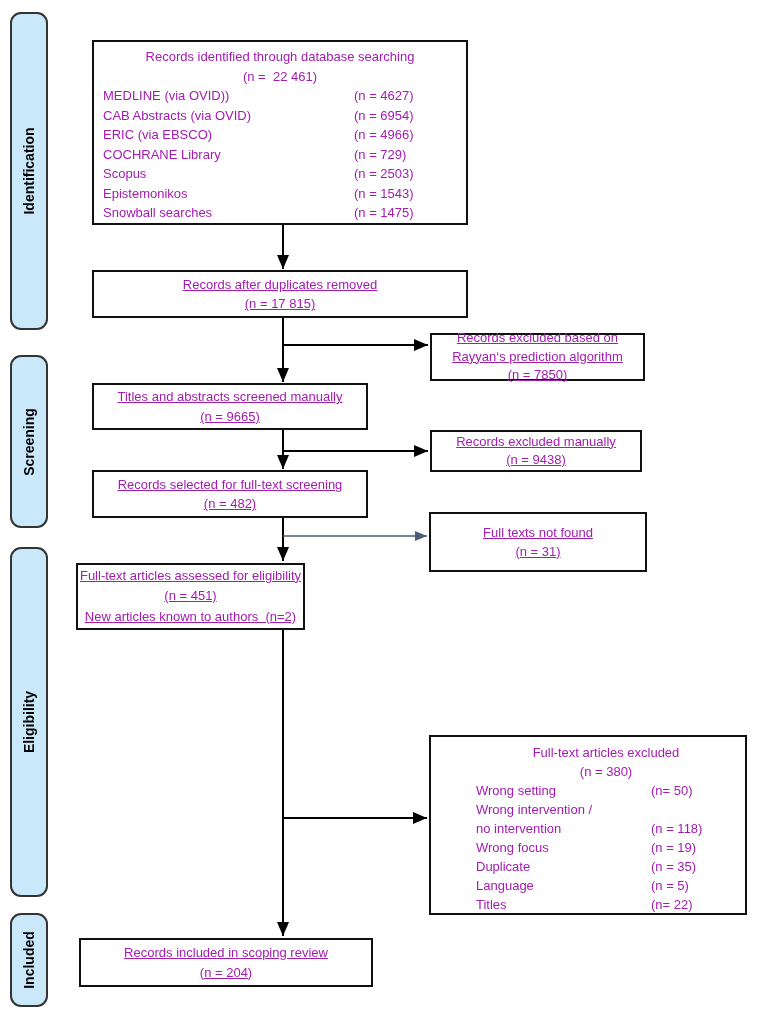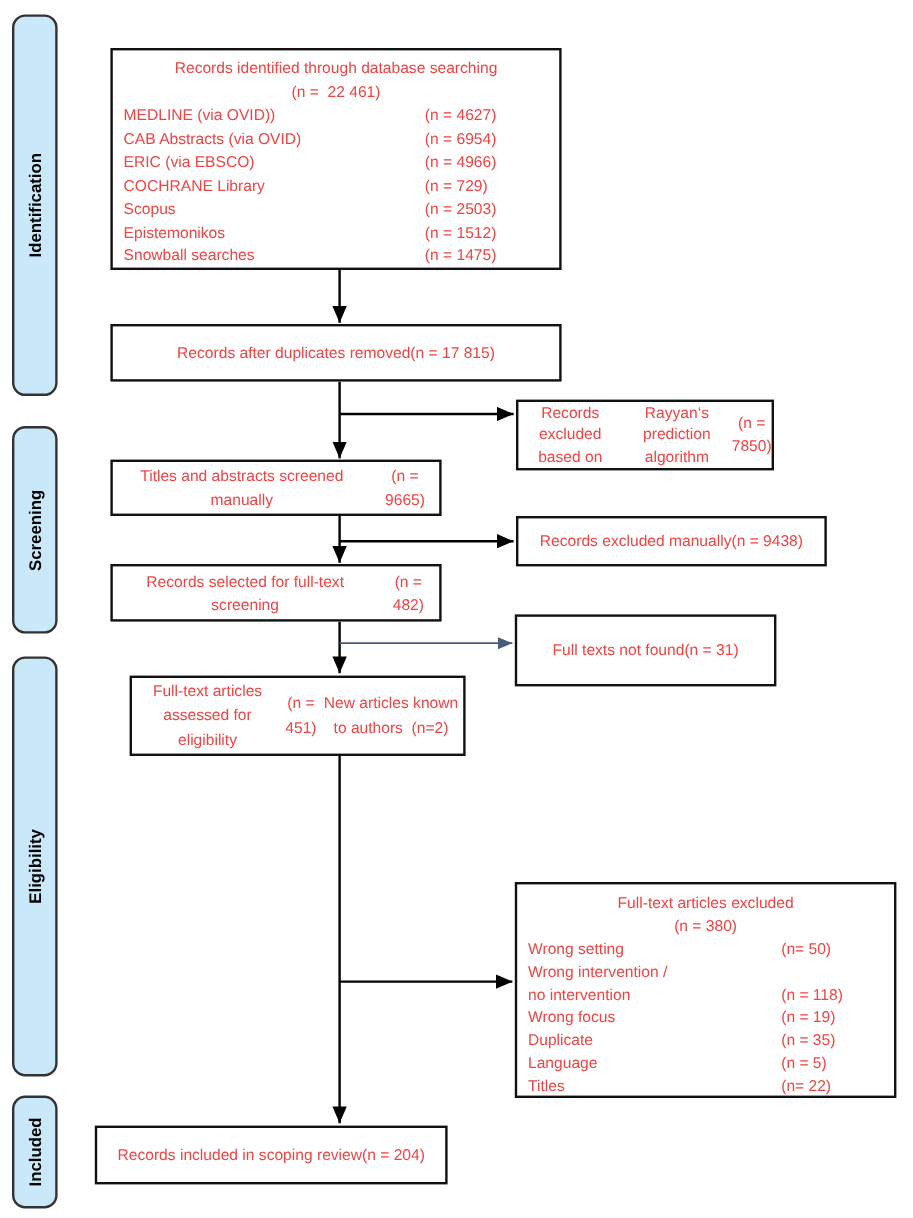--- a/index.html
+++ b/index.html
@@ -26,30 +26,30 @@
   }
   .stage span{
     position:absolute;left:50%;top:50%;
     transform:translate(-50%,-50%) rotate(-90deg);
     white-space:nowrap;font-weight:bold;font-size:14px;color:#000;
   }
 
   .box{
     position:absolute;background:#fff;
     border:2px solid var(--box-border);
-    box-sizing:border-box;font-size:13px;line-height:19.5px;color:#ef4444;
+    box-sizing:border-box;font-size:13px;line-height:19.5px;color:#a21caf;
   }
-  .flex-center{display:flex;flex-direction:row;justify-content:center;align-items:center;text-align:center;}
+  .flex-center{display:flex;flex-direction:column;justify-content:center;align-items:center;text-align:center;text-decoration:underline;}
   .list-box{padding-top:5px;}
   .list-box .hdr{text-align:center;}
   .row{display:flex;padding:0 10px 0 9px;}
   .row .lbl{flex:1;text-align:left;}
   .row .cnt{width:102px;text-align:left;}
   .reasons .row .cnt{width:84px;text-align:left;}
-  .reasons{line-height:19px;padding-top:6px;}
+  .reasons{line-height:19px;padding-top:6px;padding-left:36px;}
   .pre{white-space:pre-wrap;}
 </style>
 </head>
 <body>
 
 <div class="canvas">
 
   <svg class="connectors" width="761" height="1015" viewBox="0 0 761 1015" aria-hidden="true">
     <defs>
       <marker id="ahb" markerUnits="userSpaceOnUse" markerWidth="14" markerHeight="12" refX="14" refY="6" orient="auto">
@@ -101,60 +101,60 @@
     <div class="row">
       <span class="lbl">COCHRANE Library</span>
       <span class="cnt">(n = 729)</span>
     </div>
     <div class="row">
       <span class="lbl">Scopus</span>
       <span class="cnt">(n = 2503)</span>
     </div>
     <div class="row">
       <span class="lbl">Epistemonikos</span>
-      <span class="cnt">(n = 1512)</span>
+      <span class="cnt">(n = 1543)</span>
     </div>
     <div class="row">
       <span class="lbl">Snowball searches</span>
       <span class="cnt">(n = 1475)</span>
     </div>
   </div>
 
   <div class="box flex-center" style="left:92px;top:270px;width:376px;height:48px">
     <div>Records after duplicates removed</div>
     <div>(n = 17 815)</div>
   </div>
 
-  <div class="box flex-center" style="left:430px;top:333px;width:215px;height:59px;line-height:18.5px">
+  <div class="box flex-center" style="left:430px;top:333px;width:215px;height:48px;line-height:18.5px">
     <div>Records excluded based on</div>
     <div>Rayyan‘s prediction algorithm</div>
     <div>(n = 7850)</div>
   </div>
 
   <div class="box flex-center" style="left:92px;top:383px;width:276px;height:47px">
     <div>Titles and abstracts screened manually</div>
     <div>(n = 9665)</div>
   </div>
 
-  <div class="box flex-center" style="left:430px;top:430px;width:259px;height:42px;line-height:18.5px">
+  <div class="box flex-center" style="left:430px;top:430px;width:212px;height:42px;line-height:18.5px">
     <div>Records excluded manually</div>
     <div>(n = 9438)</div>
   </div>
 
   <div class="box flex-center" style="left:92px;top:470px;width:276px;height:48px">
     <div>Records selected for full-text screening</div>
     <div>(n = 482)</div>
   </div>
 
   <div class="box flex-center" style="left:429px;top:512px;width:218px;height:60px">
     <div>Full texts not found</div>
     <div>(n = 31)</div>
   </div>
 
-  <div class="box flex-center" style="left:108px;top:563px;width:280px;height:67px;line-height:20.5px">
+  <div class="box flex-center" style="left:76px;top:563px;width:229px;height:67px;line-height:20.5px">
     <div>Full-text articles assessed for eligibility</div>
     <div>(n = 451)</div>
     <div class="pre">New articles known to authors  (n=2)</div>
   </div>
 
   <div class="box list-box reasons" style="left:429px;top:735px;width:318px;height:180px">
     <div class="hdr">Full-text articles excluded</div>
     <div class="hdr">(n = 380)</div>
     <div class="row">
       <span class="lbl">Wrong setting</span>

